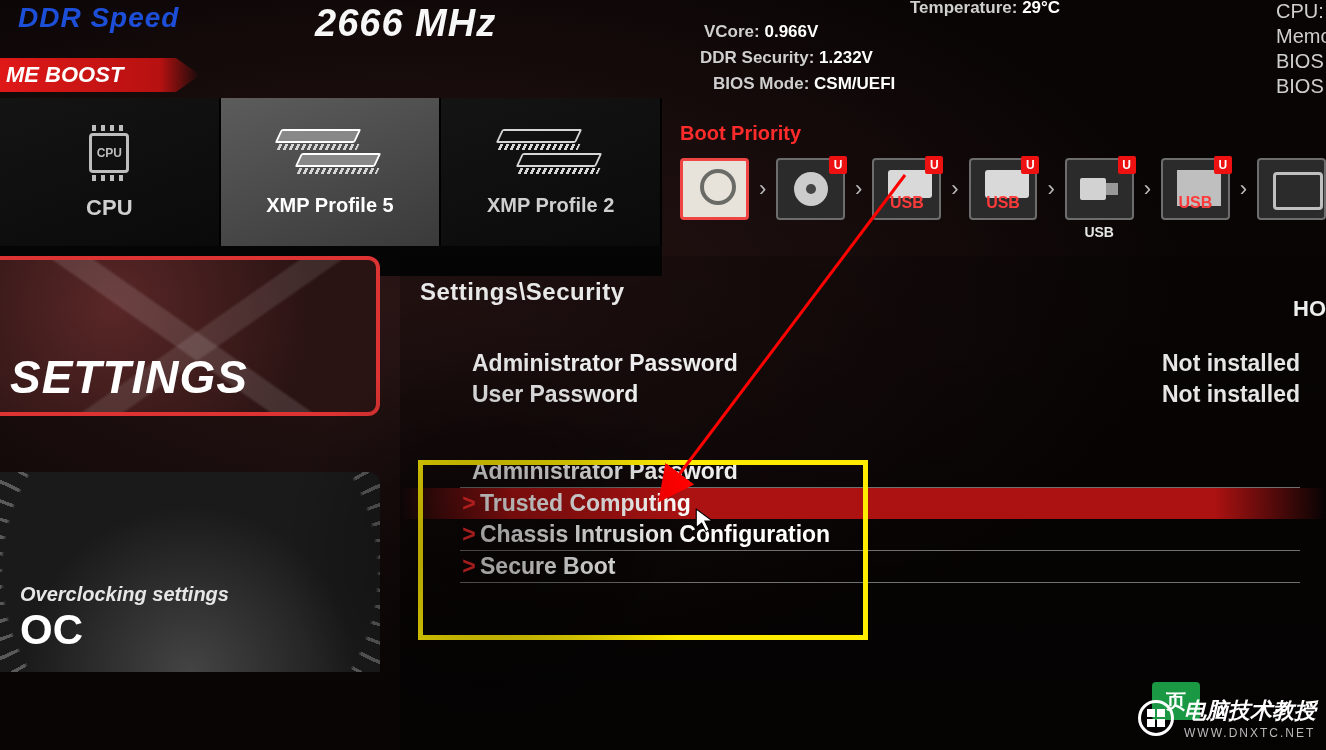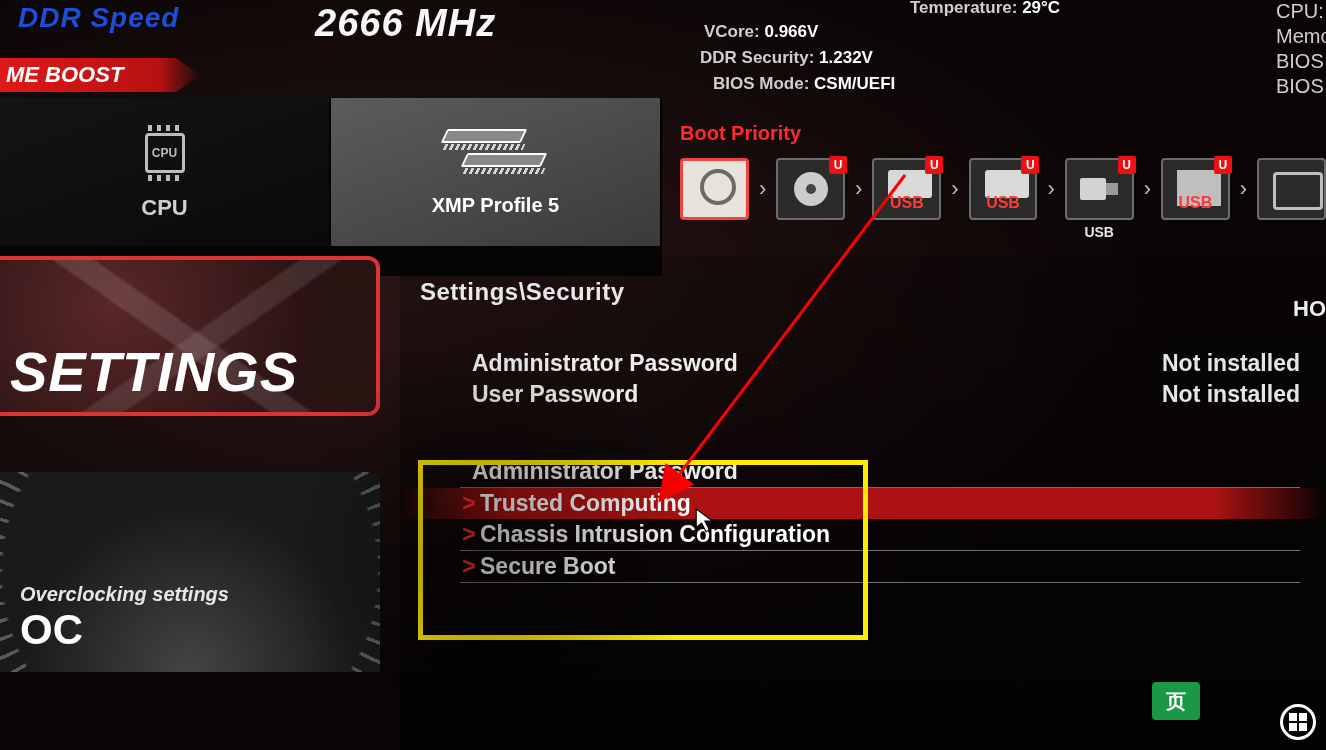--- a/index.html
+++ b/index.html
@@ -146,21 +146,21 @@
     border:4px solid #d33; border-left:none; border-radius:0 12px 12px 0;
     overflow:hidden;
   }
   .side-tool::before{
     content:""; position:absolute; inset:0;
     background:
       linear-gradient(35deg, transparent 45%, rgba(255,255,255,.12) 46%, rgba(255,255,255,.12) 52%, transparent 53%),
       linear-gradient(-35deg, transparent 42%, rgba(255,255,255,.1) 43%, rgba(255,255,255,.1) 49%, transparent 50%);
   }
   .settings-title{
-    position:absolute; left:10px; bottom:8px; color:#fff; font-size:56px;
+    position:absolute; left:10px; bottom:8px; color:#fff; font-size:46px;
     font-weight:800; font-style:italic; letter-spacing:1px;
   }
 
   .side-gauge {
     position:absolute; left:0; top:216px; width:380px; height:200px;
     background:radial-gradient(circle at 50% 100%, #444 0%, #1a1a1a 60%);
     border-radius:0 12px 0 0; overflow:hidden;
   }
   .side-gauge::before{
     content:""; position:absolute; left:50%; bottom:-140px; width:480px; height:480px;
@@ -273,20 +273,29 @@
     <div class="tile-label cpu-small">CPU</div>
   </div>
   <div class="profile-tile active">
     <div class="ram-glyph bright">
       <div class="stick" style="left:8px; top:2px;"></div>
       <div class="pins" style="left:8px; top:17px;"></div>
       <div class="stick" style="left:28px; top:26px;"></div>
       <div class="pins" style="left:28px; top:41px;"></div>
     </div>
     <div class="tile-label">XMP Profile 5</div>
+  </div>
+  <div class="profile-tile">
+    <div class="ram-glyph">
+      <div class="stick" style="left:8px; top:2px;"></div>
+      <div class="pins" style="left:8px; top:17px;"></div>
+      <div class="stick" style="left:28px; top:26px;"></div>
+      <div class="pins" style="left:28px; top:41px;"></div>
+    </div>
+    <div class="tile-label">XMP Profile 2</div>
   </div>
 </div>
 <div class="dark-gutter"></div>
 
 <div class="sysinfo">
   <div class="row" style="left:230px; top:-2px;">
     <span class="key">Temperature:</span>
     <span class="val">29°C</span>
   </div>
   <div class="row" style="left:24px; top:22px;">
@@ -428,13 +437,17 @@
 <div class="wm-badge">页</div>
 <div class="watermark">
   <div class="wm-logo">
     <div class="win">
         <span></span>
         <span></span>
         <span></span>
         <span></span>
       </div>
   </div>
+  <div class="wm-text">
+    <div class="t1">电脑技术教授</div>
+    <div class="t2">WWW.DNXTC.NET</div>
+  </div>
 </div>
 
 </body></html>

